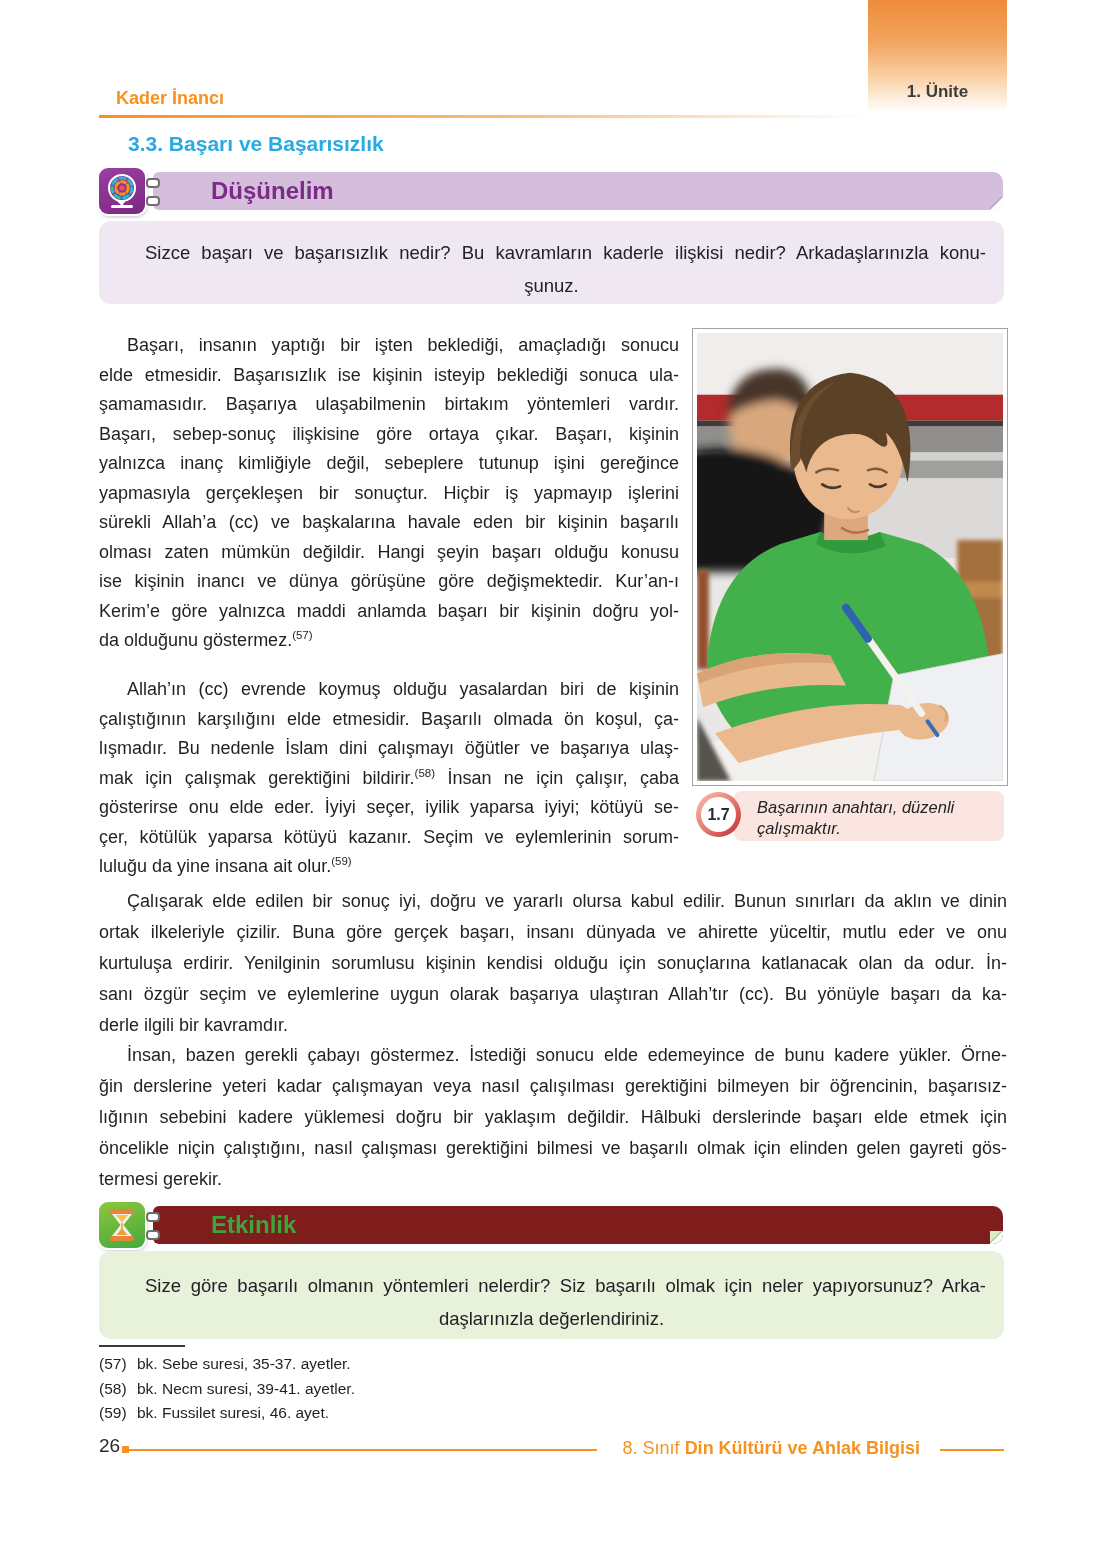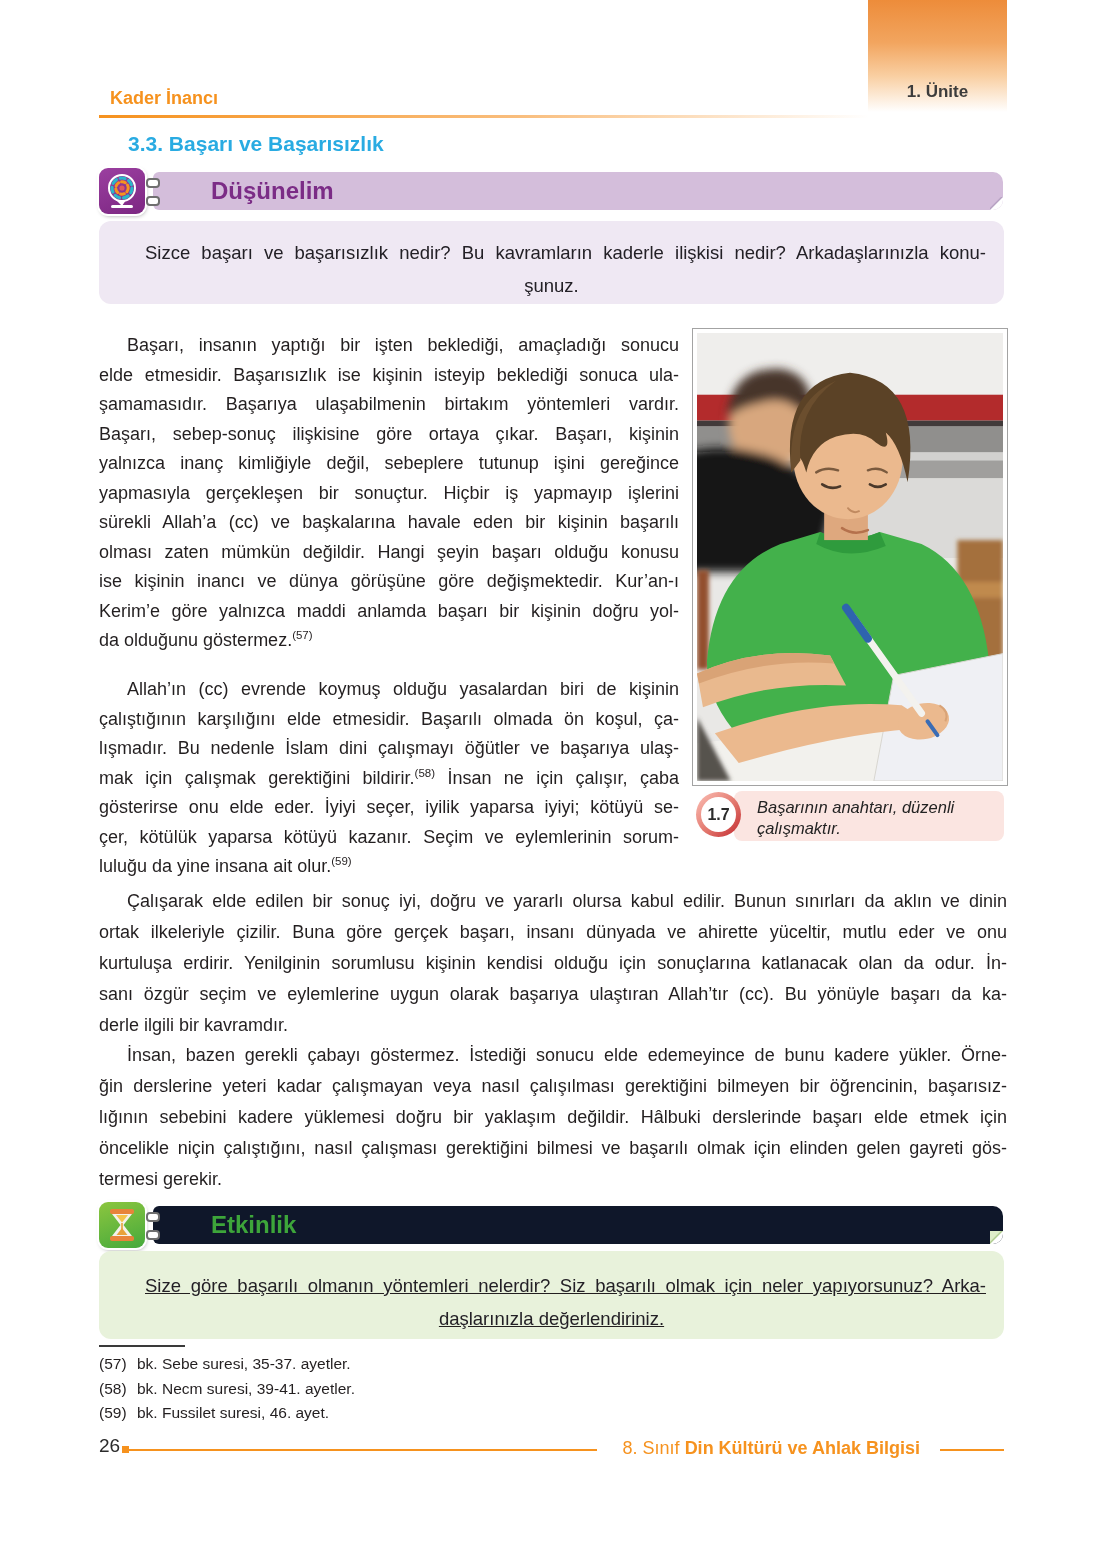--- a/index.html
+++ b/index.html
@@ -7,21 +7,21 @@
   #page { position:relative; width:1106px; height:1560px; background:#ffffff; overflow:hidden; color:#231F20; }
 
   .abs { position:absolute; }
 
   
   .corner { left:868px; top:0; width:139px; height:112px;
     background:linear-gradient(180deg,#ED8C3A 0%,#F2A55F 38%,#F9CFA2 68%,rgba(255,255,255,0) 100%); }
   .unit-number { left:868px; top:82px; width:139px; text-align:center;
     font-size:17px; font-weight:700; color:#3C3C3C; }
 
-  .unit-topic { left:110px; top:88px; font-size:18px; font-weight:700; color:#F6921E; }
+  .unit-topic { left:116px; top:88px; font-size:18px; font-weight:700; color:#F6921E; }
   .topic-rule { left:99px; top:115px; width:770px; height:3px;
     background:linear-gradient(90deg,#F6921E 0%,#F9BE7E 55%,rgba(249,190,126,0) 100%); }
 
   .section-title { left:128px; top:132px; font-size:21px; font-weight:700; color:#29ABE2; }
 
   
   .icon-tile { width:46px; height:46px; border-radius:9px; box-shadow:0 0 0 2px #ffffff,1px 2px 4px rgba(0,0,0,.35); }
   .tile-purple { background:linear-gradient(160deg,#9B3FA0,#7C2782); }
   .tile-green  { background:linear-gradient(160deg,#8CC63F,#45A93C); }
   .ring { width:14px; height:10px; background:#ffffff; border:2px solid #6F6F6F; border-radius:4px; z-index:5; }
@@ -222,38 +222,38 @@
   </div>
 
   <div class="abs para lh-b" style="left:99px; top:1040px; width:908px;">
     <div class="jline indent">İnsan, bazen gerekli çabayı göstermez. İstediği sonucu elde edemeyince de bunu kadere yükler. Örne-</div>
     <div class="jline">ğin derslerine yeteri kadar çalışmayan veya nasıl çalışılması gerektiğini bilmeyen bir öğrencinin, başarısız-</div>
     <div class="jline">lığının sebebini kadere yüklemesi doğru bir yaklaşım değildir. Hâlbuki derslerinde başarı elde etmek için</div>
     <div class="jline">öncelikle niçin çalıştığını, nasıl çalışması gerektiğini bilmesi ve başarılı olmak için elinden gelen gayreti gös-</div>
     <div class="lline">termesi gerekir.</div>
   </div>
 
-  <div class="abs bar" style="left:153px; top:1206px; background:#0f172a;">
+  <div class="abs bar" style="left:153px; top:1206px; background:#7f1d1d;">
     <div class="bar-title" style="color:#3DA53A;">Etkinlik</div>
     <div class="curl curl-green"></div>
   </div>
   <div class="abs ring" style="left:146px; top:1212px;"></div>
   <div class="abs ring" style="left:146px; top:1230px;"></div>
   <div class="abs icon-tile tile-green" style="left:99px; top:1202px;">
     <svg viewBox="0 0 46 46">
       <rect x="11" y="7" width="24" height="5" rx="2" fill="#E8833A"></rect>
       <rect x="11" y="34" width="24" height="5" rx="2" fill="#E8833A"></rect>
       <path d="M13 12 L33 12 L24.5 23 L33 34 L13 34 L21.5 23 Z" fill="#F4F1EA"></path>
       <path d="M17 13 L29 13 L23 20.5 Z" fill="#F5C34B"></path>
       <path d="M17.5 33 L28.5 33 L23 26 Z" fill="#E8A13A"></path>
       <line x1="23" y1="21" x2="23" y2="30" stroke="#E8A13A" stroke-width="1.6"></line>
     </svg>
   </div>
 
-  <div class="abs soft-box box-green" style="left:99px; top:1251px; width:905px; height:88px; padding-top:18px;text-decoration:underline;">
+  <div class="abs soft-box box-green" style="left:99px; top:1251px; width:905px; height:88px; padding-top:18px;">
     <div class="boxtext lh-c jline indent">Size göre başarılı olmanın yöntemleri nelerdir? Siz başarılı olmak için neler yapıyorsunuz? Arka-</div>
     <div class="boxtext lh-c lline">daşlarınızla değerlendiriniz.</div>
   </div>
 
   <div class="abs fn-rule"></div>
   <div class="abs footnotes">
     <div class="fn-row">
       <span class="fn-num">(57)</span>
       <span>bk. Sebe suresi, 35-37. ayetler.</span>
     </div>

